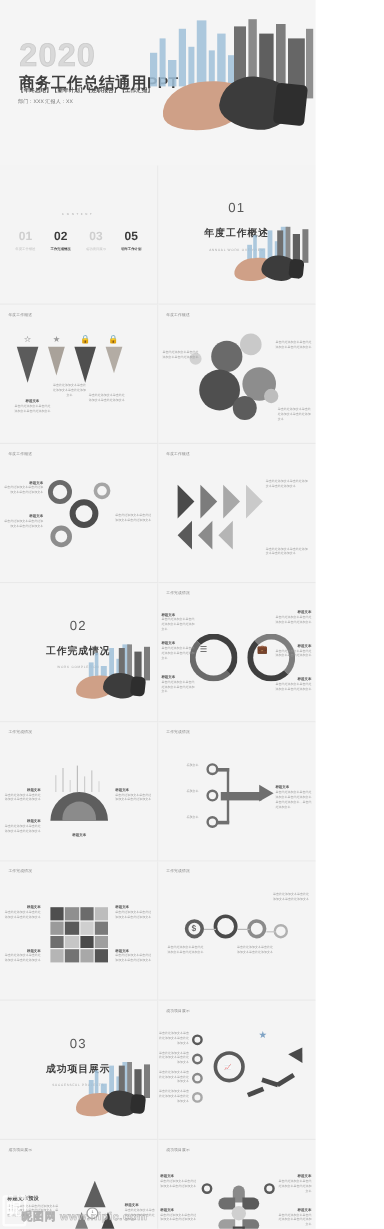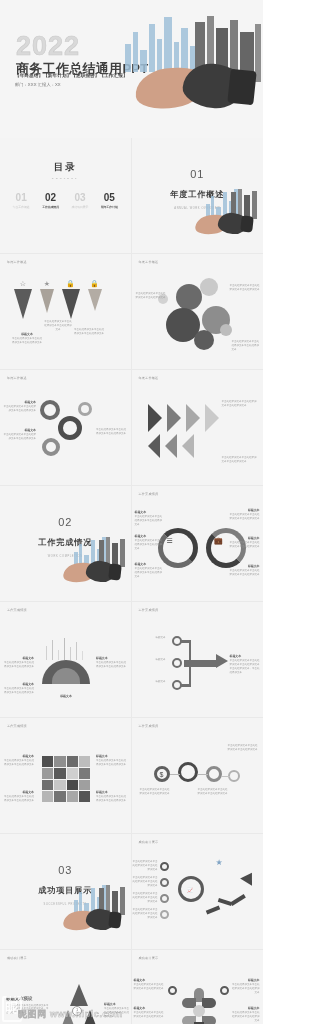--- a/index.html
+++ b/index.html
@@ -114,21 +114,21 @@
   .grow{display:flex;width:263px;}
   .gcell{width:131px;height:115px;position:relative;background:#f4f4f4;border-right:1px solid #e9e9e9;border-bottom:1px solid #e9e9e9;}
   .gcell:last-child{border-right:none;width:132px;}
 </style>
 </head>
 <body>
 
 <div class="page">
 
   <div class="cover">
-    <div class="yr">2022</div>
+    <div class="yr">2020</div>
     <div class="t1">商务工作总结通用PPT</div>
     <div class="t2">【年终总结】【新年计划】【述职报告】【工作汇报】</div>
     <div class="t3">部门：XXX  汇报人：XX</div>
 
     <div class="collage">
       <div class="sky">
         <i style="left:2px;width:6px;height:28px"></i>
           <i style="left:10px;width:5px;height:40px"></i>
         <i style="left:17px;width:7px;height:22px"></i>
           <i style="left:26px;width:6px;height:48px"></i>
@@ -151,21 +151,20 @@
         <div class="hand handR"></div>
         <div class="cuff"></div>
       </div>
     </div>
   </div>
 
   <div class="grid">
 
     <div class="grow">
       <div class="gcell toc">
-        <div class="tt">目录</div>
         <div class="te">CONTENT</div>
         <div class="row">
           <div class="it">
             <div class="n">01</div>
             <div class="l">年度工作概述</div>
           </div>
           <div class="it on">
             <div class="n">02</div>
             <div class="l">工作完成情况</div>
           </div>

